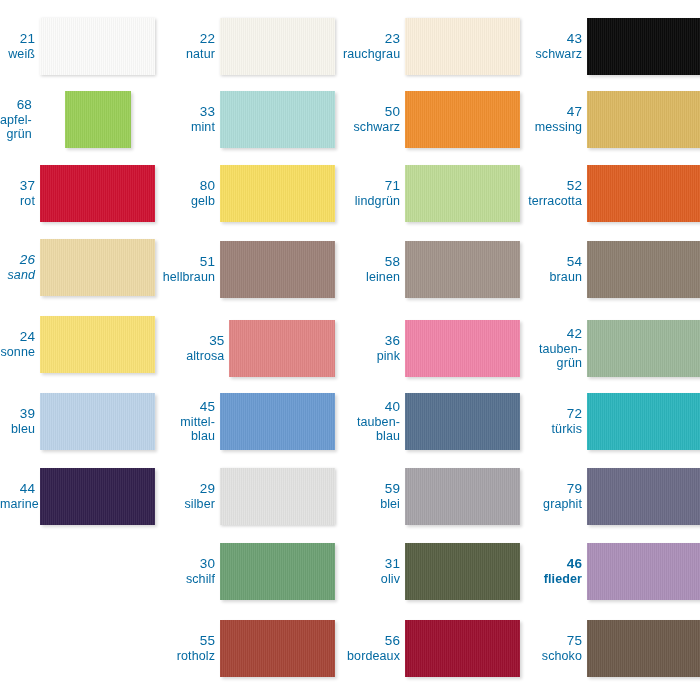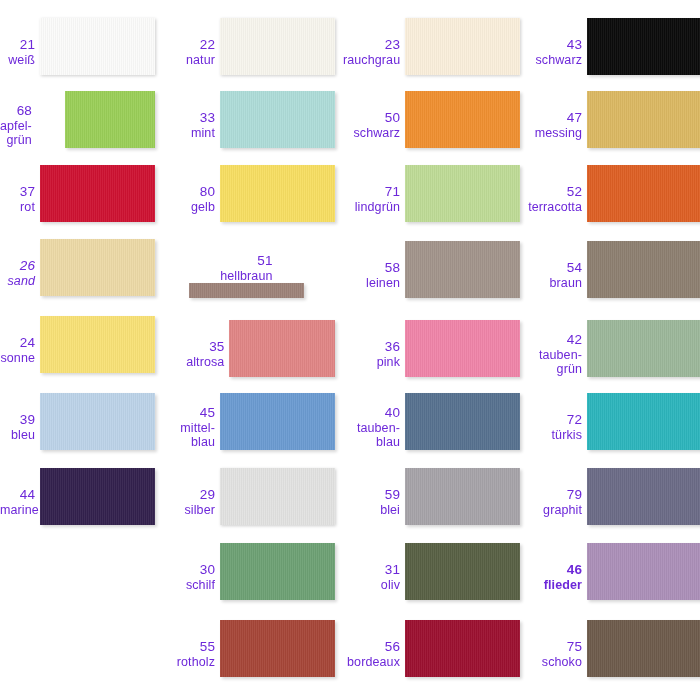--- a/index.html
+++ b/index.html
@@ -25,25 +25,24 @@
     position: absolute;
     display: flex;
     flex-direction: row;
     align-items: center;
   }
 
   .swatch-label {
     width: 62px;
     text-align: right;
     padding-right: 5px;
-    color: #6d28d9;
+    color: #0369a1;
     font-family: "Liberation Sans", sans-serif;
     line-height: 1.17;
     letter-spacing: 0.1px;
-    margin-top: 12px;
     -webkit-font-smoothing: antialiased;
   }
 
   .swatch-num {
     display: block;
     font-size: 13.5px;
   }
 
   .swatch-name {
     display: block;
@@ -105,21 +104,21 @@
     </div>
     <div class="swatch-cell" style="left: 525px; top: 18px; height: 57px; width: 177px;">
       <div class="swatch-label" style="width: 57px;">
         <span class="swatch-num">43</span>
         <span class="swatch-name">
           <span class="ln">schwarz</span>
         </span>
       </div>
       <div class="swatch-chip" style="background-color: rgb(11, 11, 11); width: 115px; height: 57px;"></div>
     </div>
-    <div class="swatch-cell" style="left: 0px; top: 91px; height: 57px; width: 155px; gap: 28px;">
+    <div class="swatch-cell" style="left: 0px; top: 91px; height: 57px; width: 131px; gap: 28px;">
       <div class="swatch-label" style="width: 35px;">
         <span class="swatch-num">68</span>
         <span class="swatch-name">
           <span class="ln">apfel-</span>
           <span class="ln">grün</span>
         </span>
       </div>
       <div class="swatch-chip" style="background-color: rgb(154, 206, 88); width: 115px; height: 57px;"></div>
     </div>
     <div class="swatch-cell" style="left: 158px; top: 91px; height: 57px; width: 177px; justify-content: space-between;">
@@ -187,21 +186,21 @@
     </div>
     <div class="swatch-cell" style="left: 0px; top: 241px; height: 52px; width: 155px; font-style: italic;">
       <div class="swatch-label" style="width: 35px;">
         <span class="swatch-num">26</span>
         <span class="swatch-name">
           <span class="ln">sand</span>
         </span>
       </div>
       <div class="swatch-chip" style="background-color: rgb(236, 217, 166); width: 115px; height: 57px;"></div>
     </div>
-    <div class="swatch-cell" style="left: 158px; top: 241px; height: 57px; width: 177px; flex-direction: column;">
+    <div class="swatch-cell" style="left: 158px; top: 241px; height: 57px; width: 177px;">
       <div class="swatch-label" style="width: 57px;">
         <span class="swatch-num">51</span>
         <span class="swatch-name">
           <span class="ln">hellbraun</span>
         </span>
       </div>
       <div class="swatch-chip" style="background-color: rgb(157, 130, 121); width: 115px; height: 57px;"></div>
     </div>
     <div class="swatch-cell" style="left: 343px; top: 241px; height: 57px; width: 177px;">
       <div class="swatch-label" style="width: 57px;">

